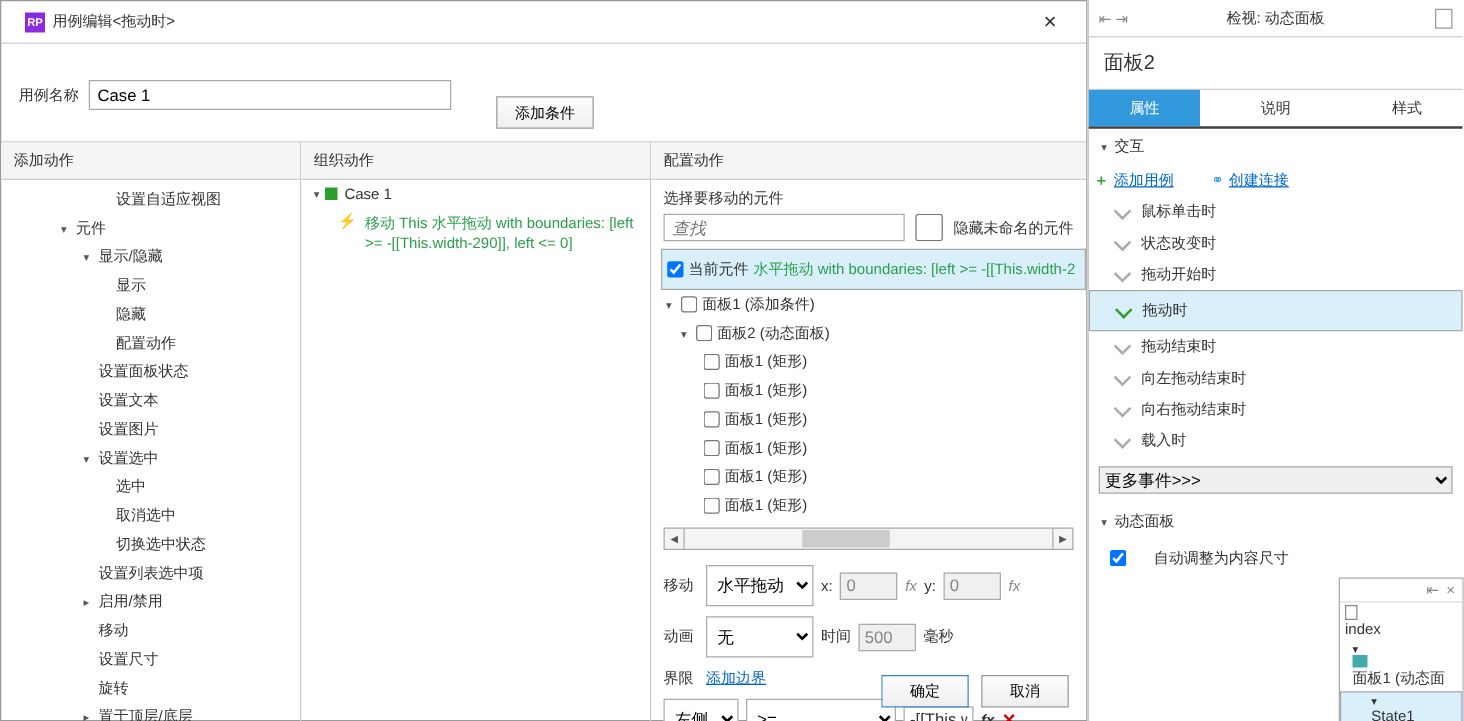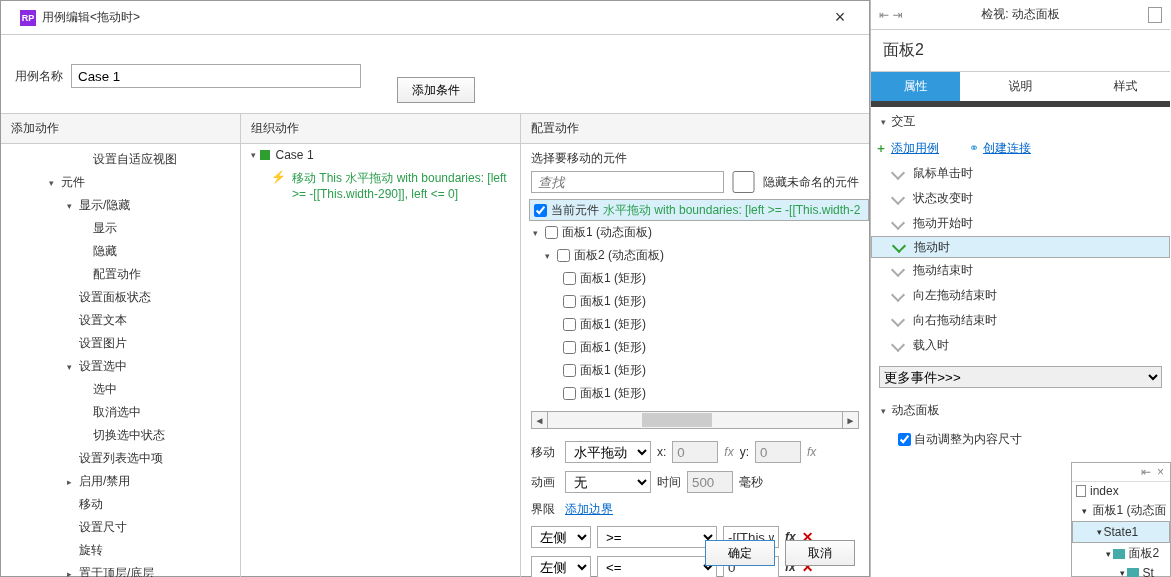--- a/index.html
+++ b/index.html
@@ -51,63 +51,63 @@
   .w-row.in2 { padding-left: 34px; }
   
   .hscroll { height: 18px; margin: 0 10px 8px; border: 1px solid #aaa; background: #f4f4f4; position: relative; }
   .hscroll .thumb { position: absolute; left: 110px; top: 1px; bottom: 1px; width: 70px; background: #ccc; }
   .hscroll .arrow-l, .hscroll .arrow-r { position: absolute; top: 0; bottom: 0; width: 16px; display:flex; align-items:center; justify-content:center; color:#555; font-size:10px; }
   .hscroll .arrow-l { left:0; border-right:1px solid #aaa;}
   .hscroll .arrow-r { right:0; border-left:1px solid #aaa;}
   
   .form-row { display: flex; align-items: center; padding: 4px 10px; gap: 6px; }
   .form-row label { width: 28px; }
-  .sel { height: 22px; border: 1px solid #aaa; background: #fff; padding: 0 4px; }
+  .sel { height: 33px; border: 1px solid #aaa; background: #fff; padding: 0 4px; }
   .num { height: 22px; border: 1px solid #aaa; background: #f0f0f0; color: #888; padding: 0 4px; width: 46px; }
   .num.editable { background: #fff; color: #333; }
   .fx { color: #888; font-style: italic; }
   .link { color: #0066cc; text-decoration: underline; cursor: pointer; }
   .del { color: #c00; font-weight: bold; cursor: pointer; font-size: 14px; }
   
   .dialog-buttons { position: absolute; bottom: 10px; right: 14px; display: flex; gap: 10px; }
   .btn.primary { border: 1px solid #3a87c9; }
   
   
   .inspector { position: absolute; left: 870px; top: 0; width: 300px; height: 577px; border-left: 1px solid #bbb; background: #fff; }
   .insp-title { display: flex; align-items: center; justify-content: center; padding: 6px; border-bottom: 1px solid #ccc; position: relative; }
   .insp-title .doc-icon { position: absolute; right: 8px; width: 14px; height: 16px; border: 1px solid #999; }
   .insp-title .arrows { position: absolute; left: 8px; color: #888; }
   .panel-name { padding: 10px 12px; font-size: 16px; }
-  .tabs { display: flex; border-top: 1px solid #ccc; border-bottom: 6px solid #404040; gap: 16px; }
+  .tabs { display: flex; border-top: 1px solid #ccc; border-bottom: 2px solid #404040; gap: 16px; }
   .tab { flex: 1; text-align: center; padding: 6px 0; cursor: pointer; }
   .tab.active { background: #3399dd; color: #fff; }
   
   .section-header { display: flex; align-items: center; padding: 6px 10px; cursor: pointer; }
   .section-header .chev { font-size: 9px; color: #555; margin-right: 6px; }
   
   .add-row { display: flex; align-items: center; padding: 4px 4px; gap: 30px; }
   .plus { color: #2e9e2e; font-weight: bold; margin-right: 4px; }
   .link2 { color: #0066cc; text-decoration: underline; cursor: pointer; }
   .chain { color: #3399dd; margin-right: 4px; }
   
   .event-row { display: flex; align-items: center; padding: 4px 14px 4px 22px; cursor: pointer; }
   .event-row.sel { background: #d9f0fb; }
   .event-row .ev-flag { width: 12px; height: 12px; margin-right: 8px; position: relative; }
   .ev-flag::before { content:''; position:absolute; width:8px; height:8px; border-left:2px solid #aaa; border-bottom:2px solid #aaa; transform: rotate(-45deg); }
   .ev-flag.green::before { border-color: #2e9e2e; }
   
   .more-sel { margin: 8px; }
   .more-sel select { width: 100%; height: 22px; border:1px solid #aaa; }
   
-  .cb-row { display:flex; align-items:center; padding: 6px 27px; gap:3px; }
+  .cb-row { display:flex; align-items:center; padding: 6px 17px; gap:22px; }
   
   
   .outline { position: absolute; right: 0; bottom: 0; width: 100px; height: 115px; background: #fff; border: 1px solid #aaa; }
   .outline-header { display:flex; justify-content:flex-end; padding:2px 6px; gap:6px; color:#888; border-bottom:1px solid #ddd;}
-  .outline-item { display:flex; align-items:center; padding:2px 4px; white-space:nowrap; }
+  .outline-item { display:flex; padding:2px 4px; white-space:nowrap;flex-direction:column; }
   .outline-item .pg { width:10px; height:12px; border:1px solid #888; margin-right:4px; display:inline-block;}
   .outline-item.sel { background:#d9f0fb; }
   .dp-icon { width:12px; height:10px; background:#4aa; margin-right:4px; display:inline-block;}
   
   .dotted { position:absolute; left:870px; top:450px; width:220px; height:120px; background-image: radial-gradient(#bbb 1px, transparent 1px); background-size: 8px 8px; z-index:-1;}
 </style>
 </head>
 <body>
 
 <div class="dialog">
@@ -244,21 +244,21 @@
 
         <div class="widget-tree">
           <div class="w-row sel">
             <input type="checkbox" class="cb" checked="" style="">
             <span style="margin-left:4px">当前元件</span>
             <span class="desc">水平拖动 with boundaries: [left &gt;= -[[This.width-2</span>
           </div>
           <div class="w-row">
             <span class="exp">▾</span>
             <input type="checkbox" class="cb" style="">
-            <span style="margin-left:4px">面板1 (动态面板)</span>
+            <span style="margin-left:4px">面板1 (添加条件)</span>
           </div>
           <div class="w-row in1">
             <span class="exp">▾</span>
             <input type="checkbox" class="cb" style="">
             <span style="margin-left:4px">面板2 (动态面板)</span>
           </div>
           <div id="rects">
               <div class="w-row in2">
                 <input type="checkbox" class="cb" style="">
                 <span style="margin-left:4px">面板1 (矩形)</span>

